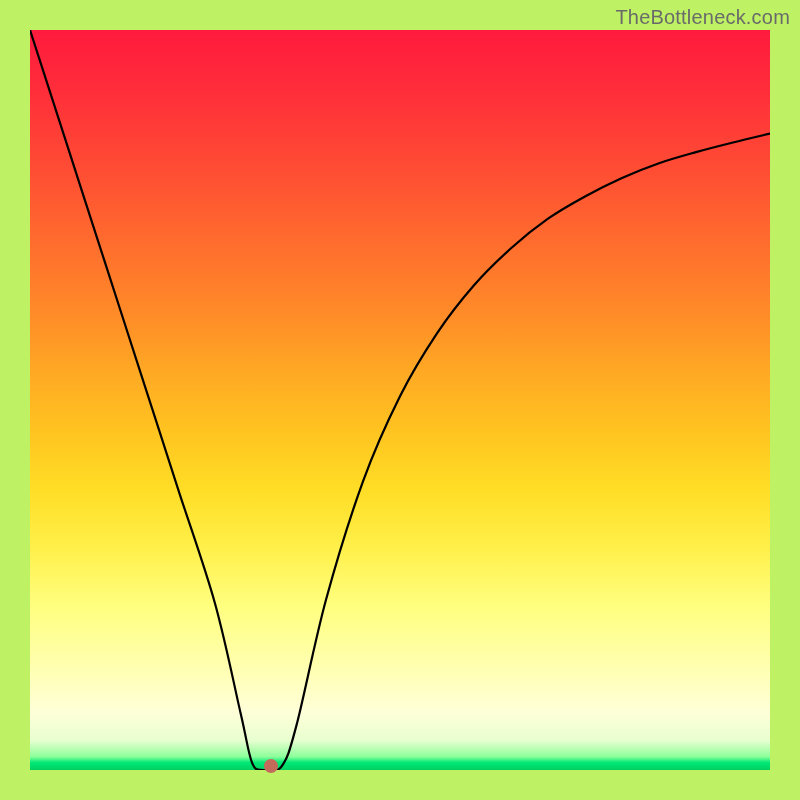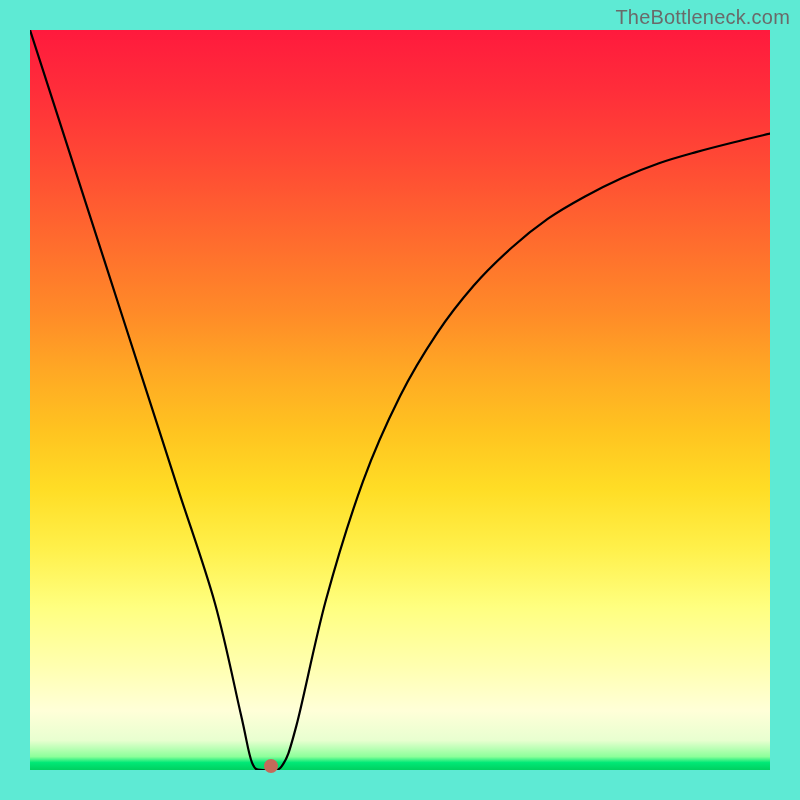--- a/index.html
+++ b/index.html
@@ -8,21 +8,21 @@
     width: 800px;
     height: 800px;
     background: #000;
     overflow: hidden;
     font-family: Arial, Helvetica, sans-serif;
   }
   .frame {
     position: relative;
     width: 800px;
     height: 800px;
-    background: #5eead4;
+    background: #bef264;
   }
   .plot {
     position: absolute;
     left: 30px;
     top: 30px;
     width: 740px;
     height: 740px;
     
     background:
       linear-gradient(to bottom,

